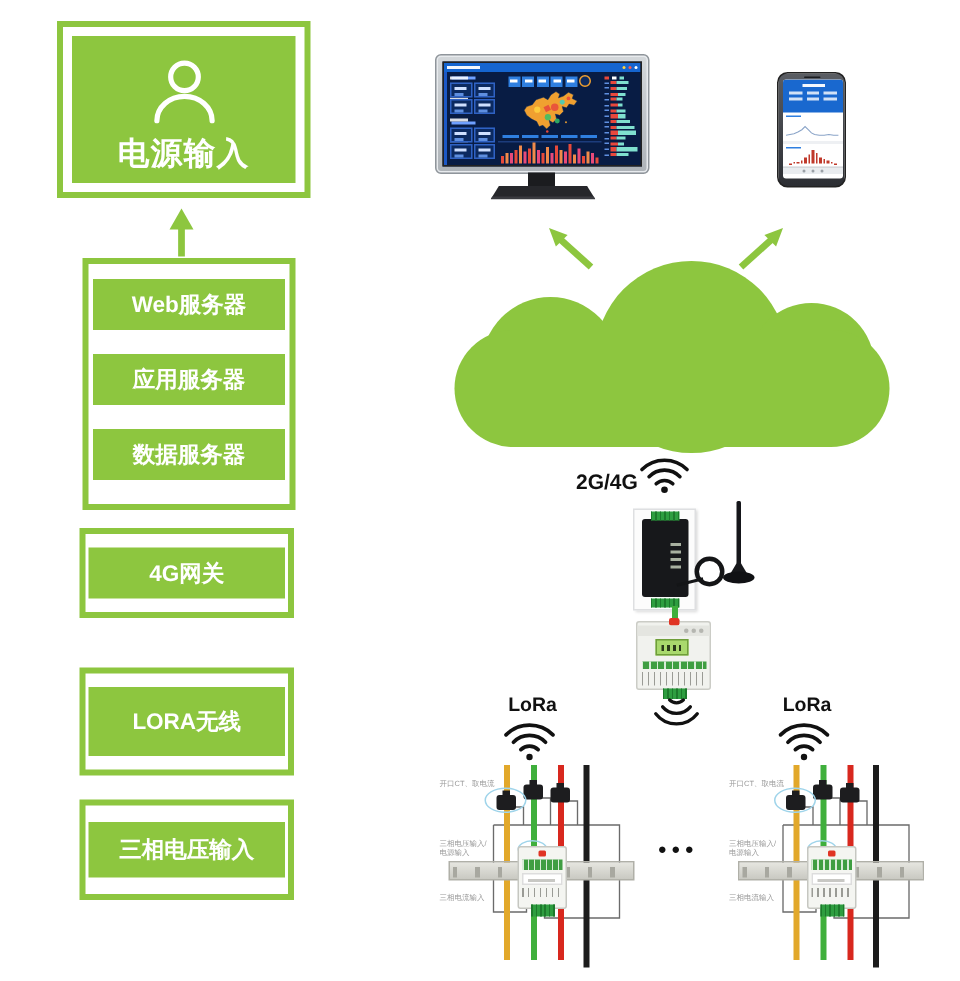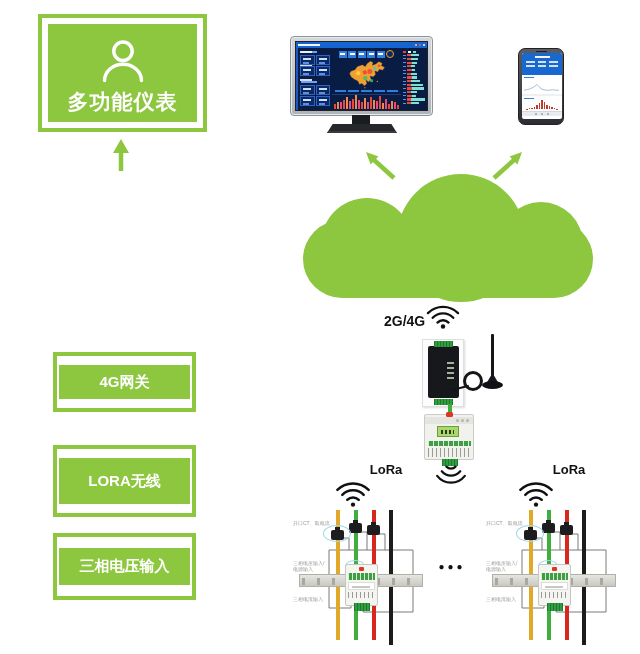--- a/index.html
+++ b/index.html
@@ -86,21 +86,21 @@
   .ph-lbl { width:10px; height:1.5px; background:#2f7fe0; margin-bottom:1px; }
   .ph-sep { height:2px; background:#eef0f3; }
   .ph-card2 { height:15px; padding:1.5px 2px; }
   .ph-bars { display:flex; align-items:flex-end; gap:0.8px; height:9px; padding:0 2px; }
   .phbar { width:1.8px; background:#c0392b; }
   .ph-nav { height:5px; background:#e9ecef; border-top:0.5px solid #d5d8db; display:flex; gap:4px; align-items:center; justify-content:center; }
   .ph-nav i { width:2px; height:2px; background:#9aa0a6; border-radius:50%; display:block; }
 
   
   .lbl-2g { left:384px; top:313px; width:42px; font-size:14px; font-weight:bold; color:#111; }
-  .lora-lbl { width:48px; text-align:center; font-size:13px; font-weight:bold; color:#111;margin-left:31px; }
+  .lora-lbl { width:48px; text-align:center; font-size:13px; font-weight:bold; color:#111; }
   .dots-lbl { left:428px; top:561px; width:48px; text-align:center; font-size:10px; letter-spacing:3px; color:#111; font-weight:bold; }
   svg.wifi path { stroke:#111; stroke-width:3; fill:none; stroke-linecap:round; }
   svg.wifi circle { fill:#111; }
   svg.wifi-dn path { stroke:#111; stroke-width:2.4; fill:none; stroke-linecap:round; }
 
   
   .gw-panel { left:422px; top:339px; width:42px; height:68px; background:#fcfcfc; border:1px solid #dedfe1; box-shadow:1px 1px 2px rgba(0,0,0,.15); }
   .gw-box { position:absolute; left:5px; top:6px; width:31px; height:52px; background:#17181b; border-radius:2px; }
   .gw-term { position:absolute; left:11px; width:19px; height:6px; background:#2e9e40; background-image:repeating-linear-gradient(90deg,#1d7a2c 0 1px,transparent 1px 3px); }
   .gw-led { position:absolute; left:24px; width:7px; height:1.5px; background:#a8b0a0; }
@@ -145,29 +145,34 @@
 <body>
 
 <div class="canvas">
 
   <div class="g-outer tp-outer">
     <div class="g-fill tp-inner">
       <svg width="52" height="44" viewBox="0 0 48 40">
         <circle cx="24" cy="11" r="8.5" fill="none" stroke="#fff" stroke-width="3.2"></circle>
         <path d="M7,38 a17,15 0 0 1 34,0" fill="none" stroke="#fff" stroke-width="3.2" stroke-linecap="round"></path>
       </svg>
-      <div class="tp-label">多功能仪表</div>
+      <div class="tp-label">电源输入</div>
     </div>
   </div>
 
   <svg class="arrow" style="left:104px;top:137px" width="34" height="36">
     <line x1="17" y1="34" x2="17" y2="12"></line>
     <polygon points="17,2 9,16 25,16"></polygon>
   </svg>
 
+  <div class="g-outer srv-outer">
+    <div class="g-fill srv-bar">Web服务器</div>
+    <div class="g-fill srv-bar">应用服务器</div>
+    <div class="g-fill srv-bar">数据服务器</div>
+  </div>
 
   <div class="g-outer one-outer" style="left:53px;top:352px;height:60px">
     <div class="g-fill one-bar">4G网关</div>
   </div>
 
   <div class="g-outer one-outer" style="left:53px;top:445px;height:72px">
     <div class="g-fill one-bar">LORA无线</div>
   </div>
 
   <div class="g-outer one-outer" style="left:53px;top:533px;height:67px;padding:11px 2px">

